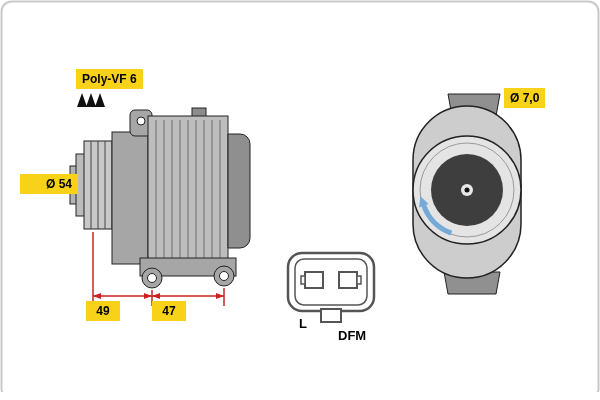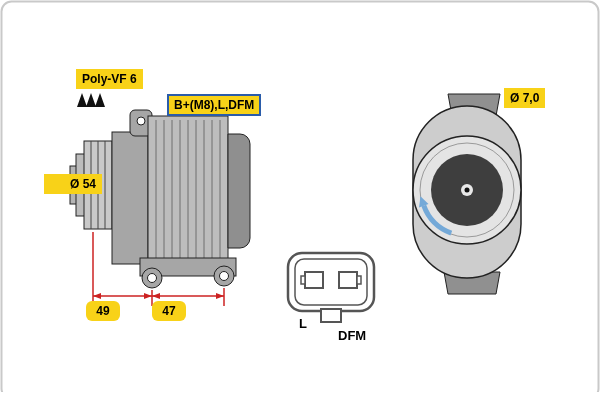--- a/index.html
+++ b/index.html
@@ -12,21 +12,21 @@
   .label {
     position:absolute; z-index:2;
     background: var(--label-bg, #f8d218);
     color:#000; font-weight:bold; font-size:12px; line-height:16px;
     padding:2px 6px; white-space:nowrap; text-align:center;
   }
   .label.bordered {
     border:2px solid var(--terminal-box-border, #2a5caa);
     padding:1px 5px;
   }
-  .dim-label { min-width:22px;border-radius:6px; }
+  .dim-label { min-width:22px; }
   .plain {
     position:absolute; z-index:2; background:transparent;
     color:#000; font-weight:600; font-size:13px; line-height:15px;
     white-space:nowrap;
   }
 </style>
 </head>
 <body>
 
 <div class="stage">
@@ -115,23 +115,22 @@
       <circle cx="467" cy="190" r="2.5" fill="#111"></circle>
       <g>
         <path d="M 451.3 233.2 A 46 46 0 0 1 423.8 205.7" fill="none" stroke="var(--rotation-arrow-blue,#74a9d8)" stroke-width="5"></path>
         <polygon points="420.4,196.3 428.5,204.0 419.1,207.4" fill="var(--rotation-arrow-blue,#74a9d8)"></polygon>
       </g>
     </g>
   </svg>
 
   <div class="label" style="left:76px; top:69px;">Poly-VF 6</div>
 
-  <div class="label bordered" style="left:167px; top:94px;">B+(M8),L,DFM</div>
 
-  <div class="label" style="left:44px; top:174px;padding-left:26px;">Ø 54</div>
+  <div class="label" style="left:20px; top:174px;padding-left:26px;">Ø 54</div>
 
   <div class="label dim-label" style="left:86px; top:301px;">49</div>
 
   <div class="label dim-label" style="left:152px; top:301px;">47</div>
 
   <div class="label" style="left:504px; top:88px;">Ø 7,0</div>
 
 
   <div class="plain" style="left:299px; top:316px;">L</div>
 

